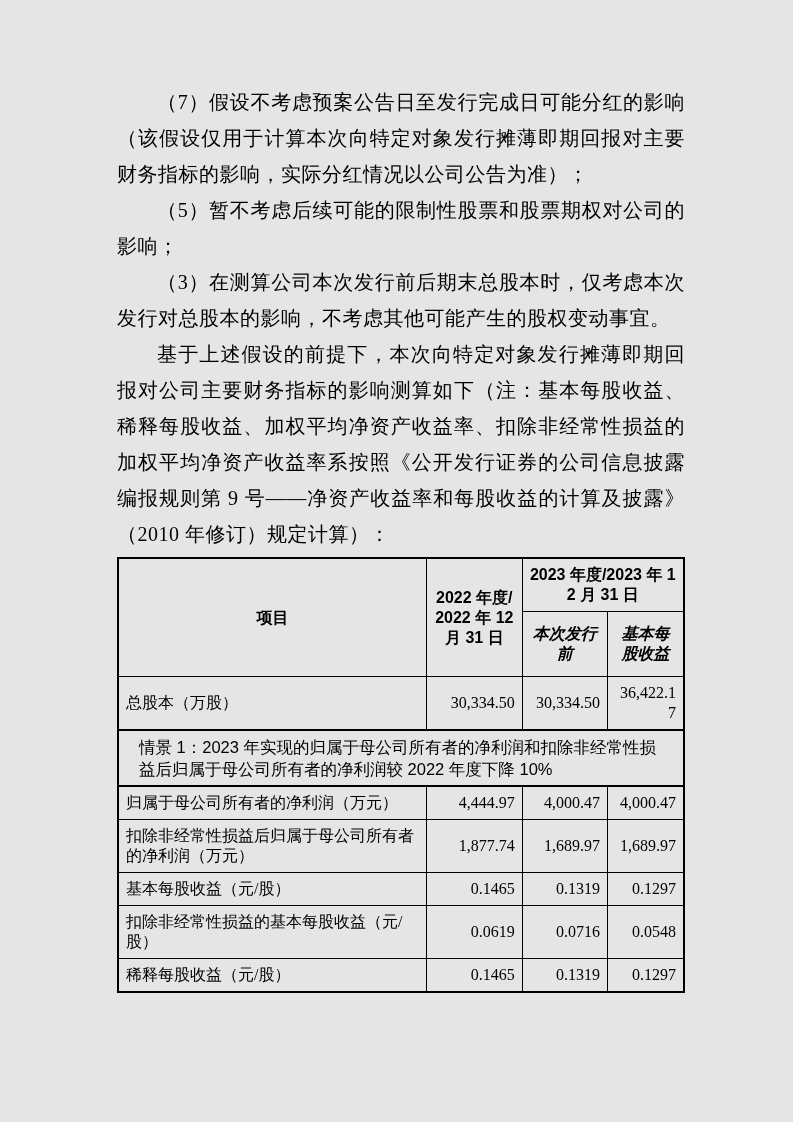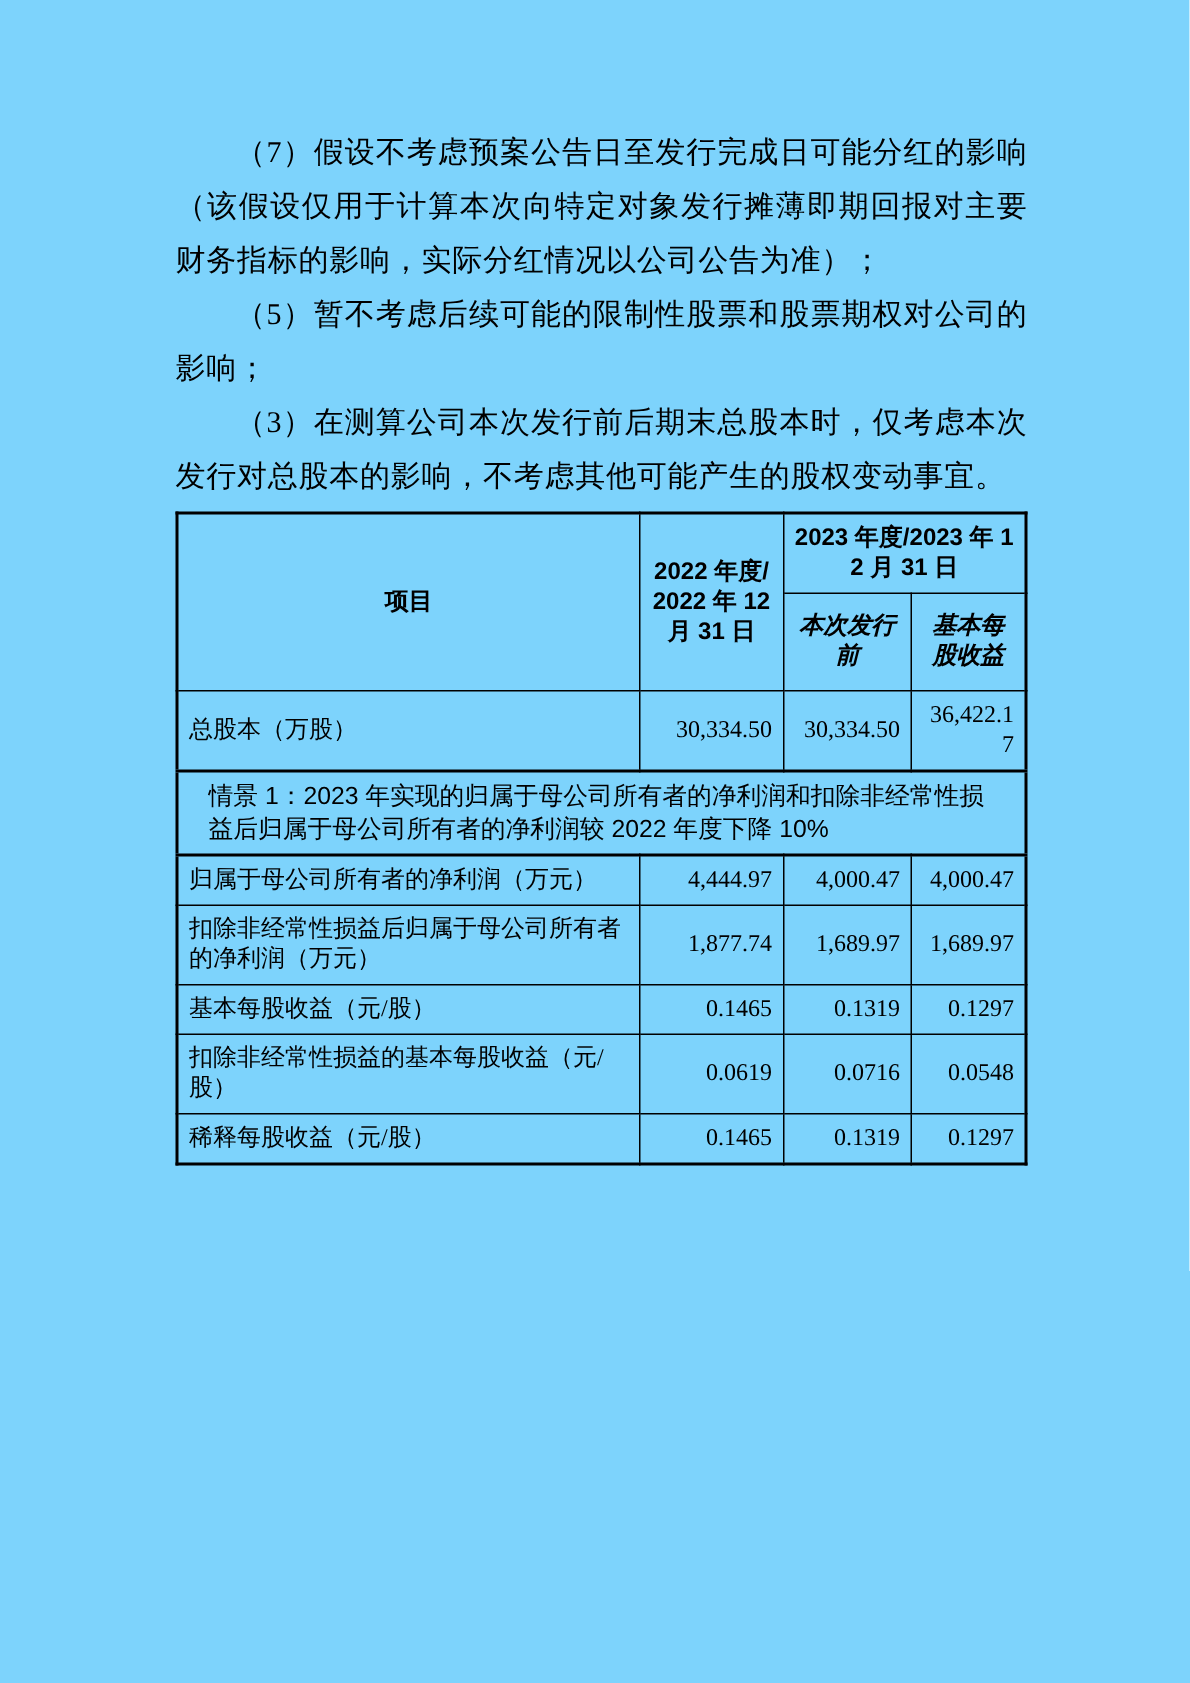--- a/index.html
+++ b/index.html
@@ -5,21 +5,21 @@
   html, body {
     margin: 0;
     padding: 0;
     background: #ffffff;
   }
   .page {
     position: relative;
     width: 793px;
     height: 1122px;
     margin: 0 auto;
-    background: #7dd3fc;
+    background: #e5e5e5;
     font-family: "Liberation Serif", "DejaVu Serif", serif;
     color: #000000;
     box-sizing: border-box;
     padding: 84px 108px 40px 117px;
     overflow: hidden;
   }
   .body-para {
     font-size: 20px;
     line-height: 36px;
     text-align: justify;
@@ -82,20 +82,21 @@
 </head>
 <body>
 
 <div class="page">
 
   <p class="body-para">（7）假设不考虑预案公告日至发行完成日可能分红的影响（该假设仅用于计算本次向特定对象发行摊薄即期回报对主要财务指标的影响，实际分红情况以公司公告为准）；</p>
   <p class="body-para">（5）暂不考虑后续可能的限制性股票和股票期权对公司的影响；</p>
   <p class="body-para">（3）在测算公司本次发行前后期末总股本时，仅考虑本次发行对总股本的影响，不考虑其他可能产生的股权变动事宜。</p>
 
 
+  <p class="body-para">基于上述假设的前提下，本次向特定对象发行摊薄即期回报对公司主要财务指标的影响测算如下（注：基本每股收益、稀释每股收益、加权平均净资产收益率、扣除非经常性损益的加权平均净资产收益率系按照《公开发行证券的公司信息披露编报规则第 9 号——净资产收益率和每股收益的计算及披露》（2010 年修订）规定计算）：</p>
 
   <table class="fin-table">
     <colgroup>
       <col style="width:54.5%">
       <col style="width:16.9%">
       <col style="width:15.1%">
       <col style="width:13.5%">
     </colgroup>
     <thead>
       <tr class="hdr-row-1">

